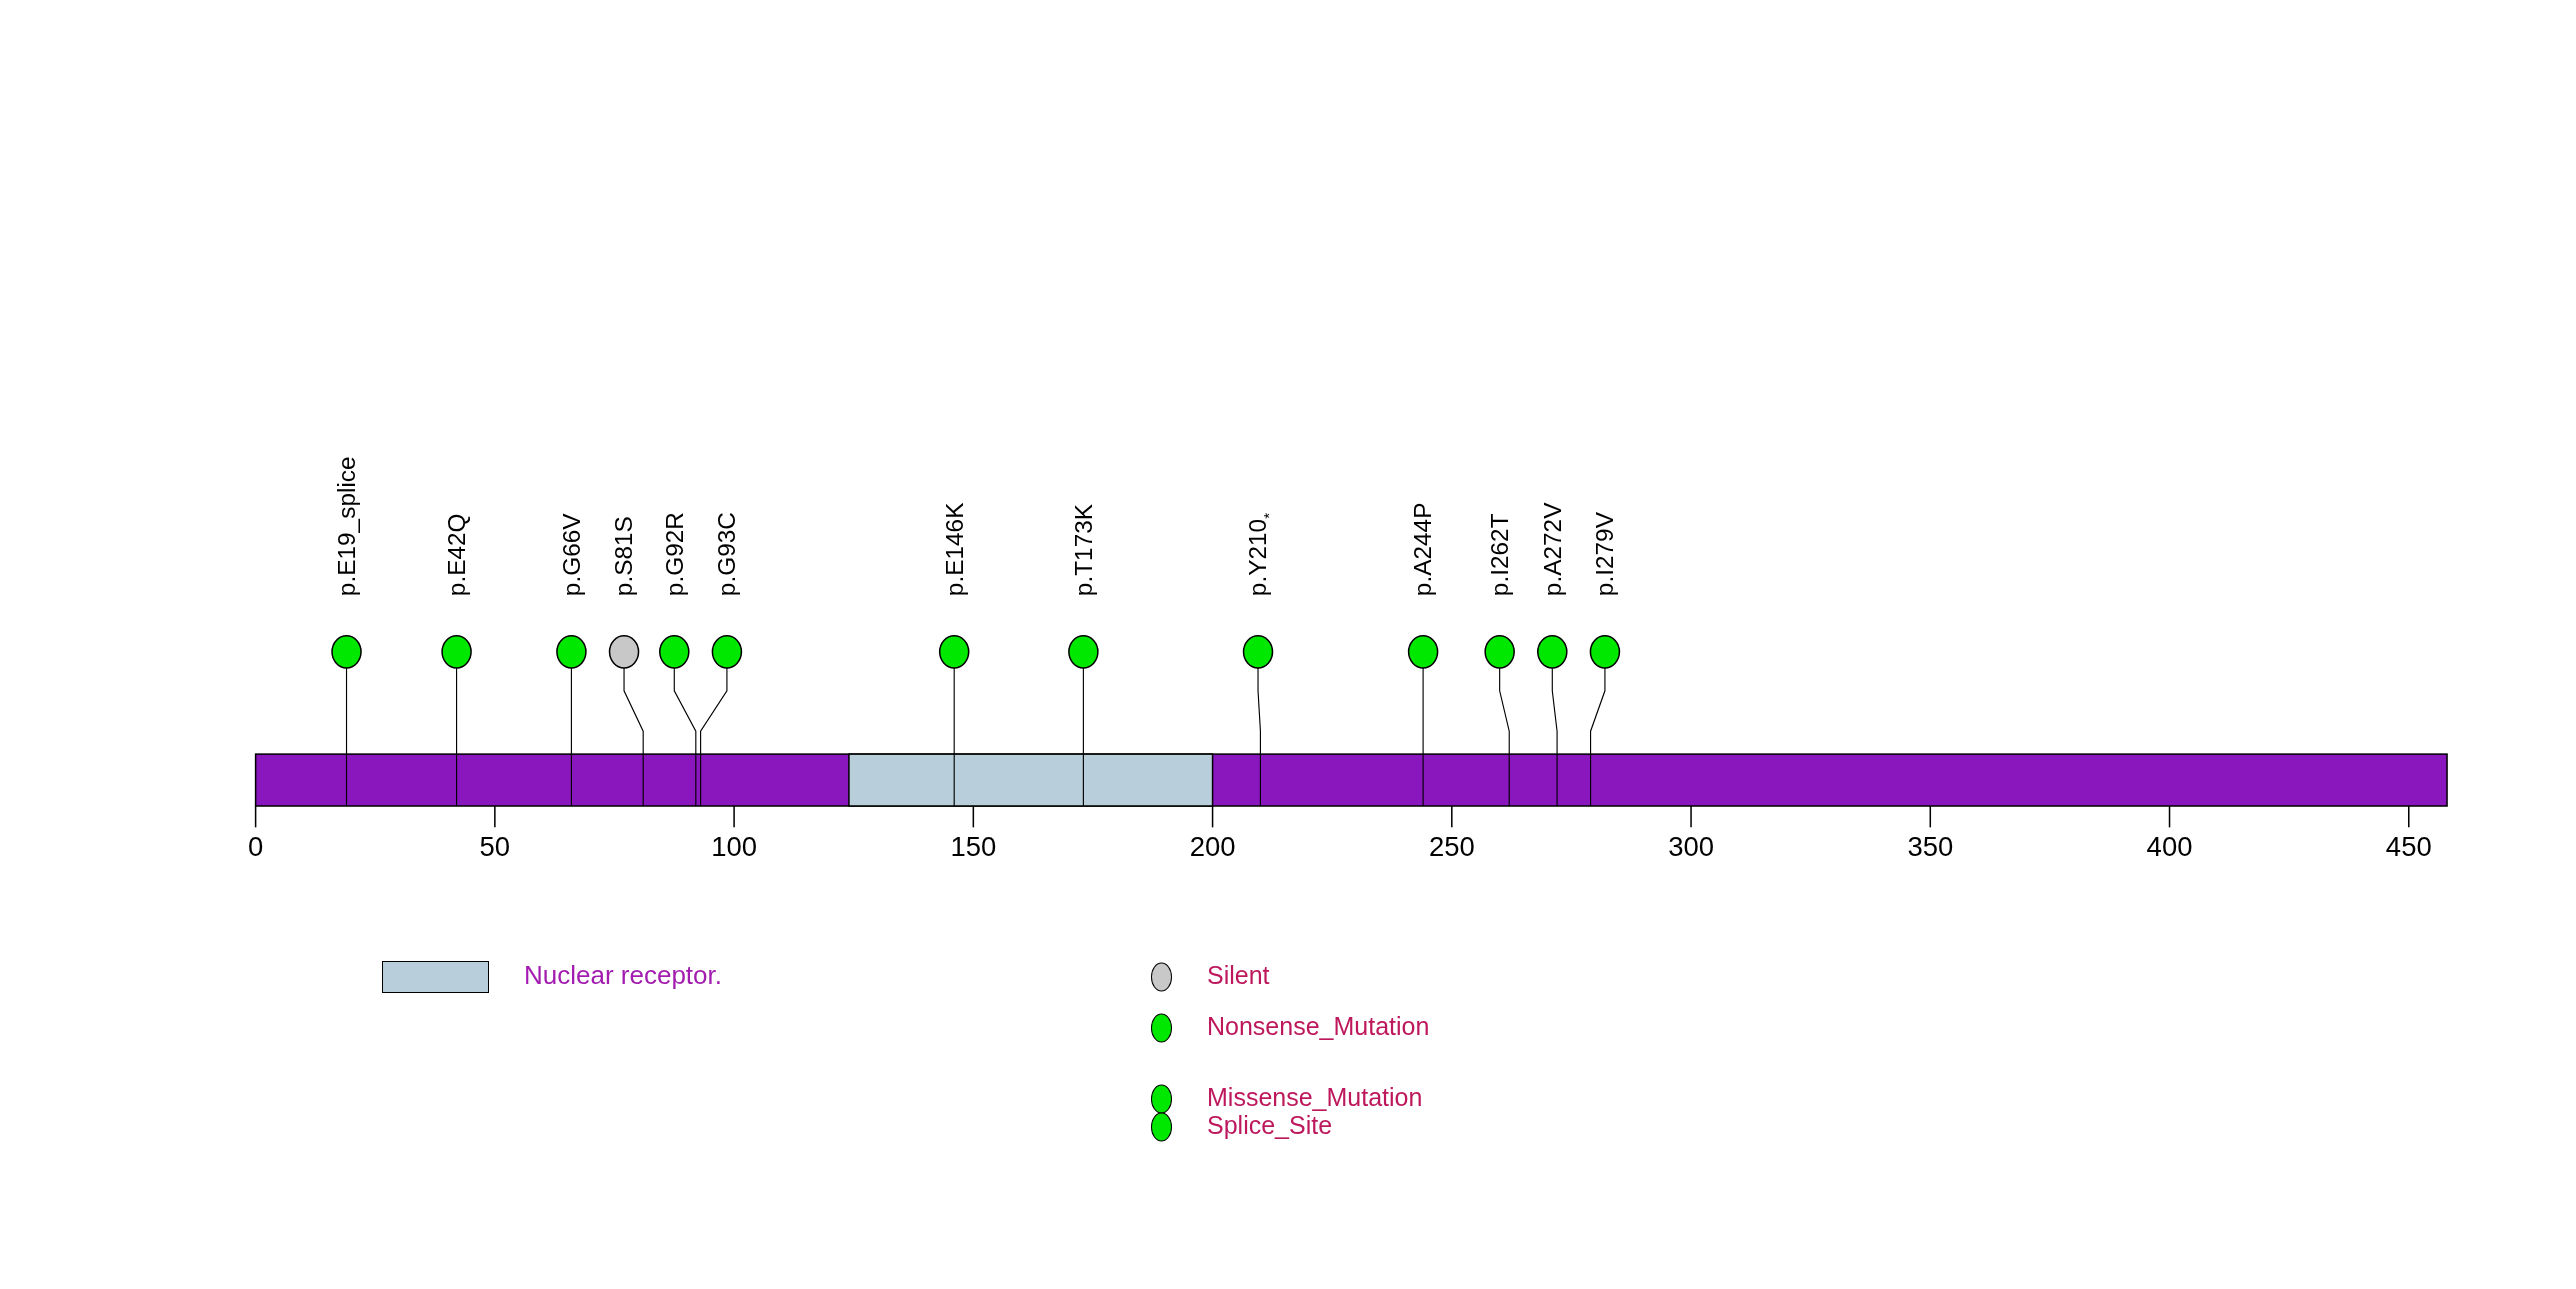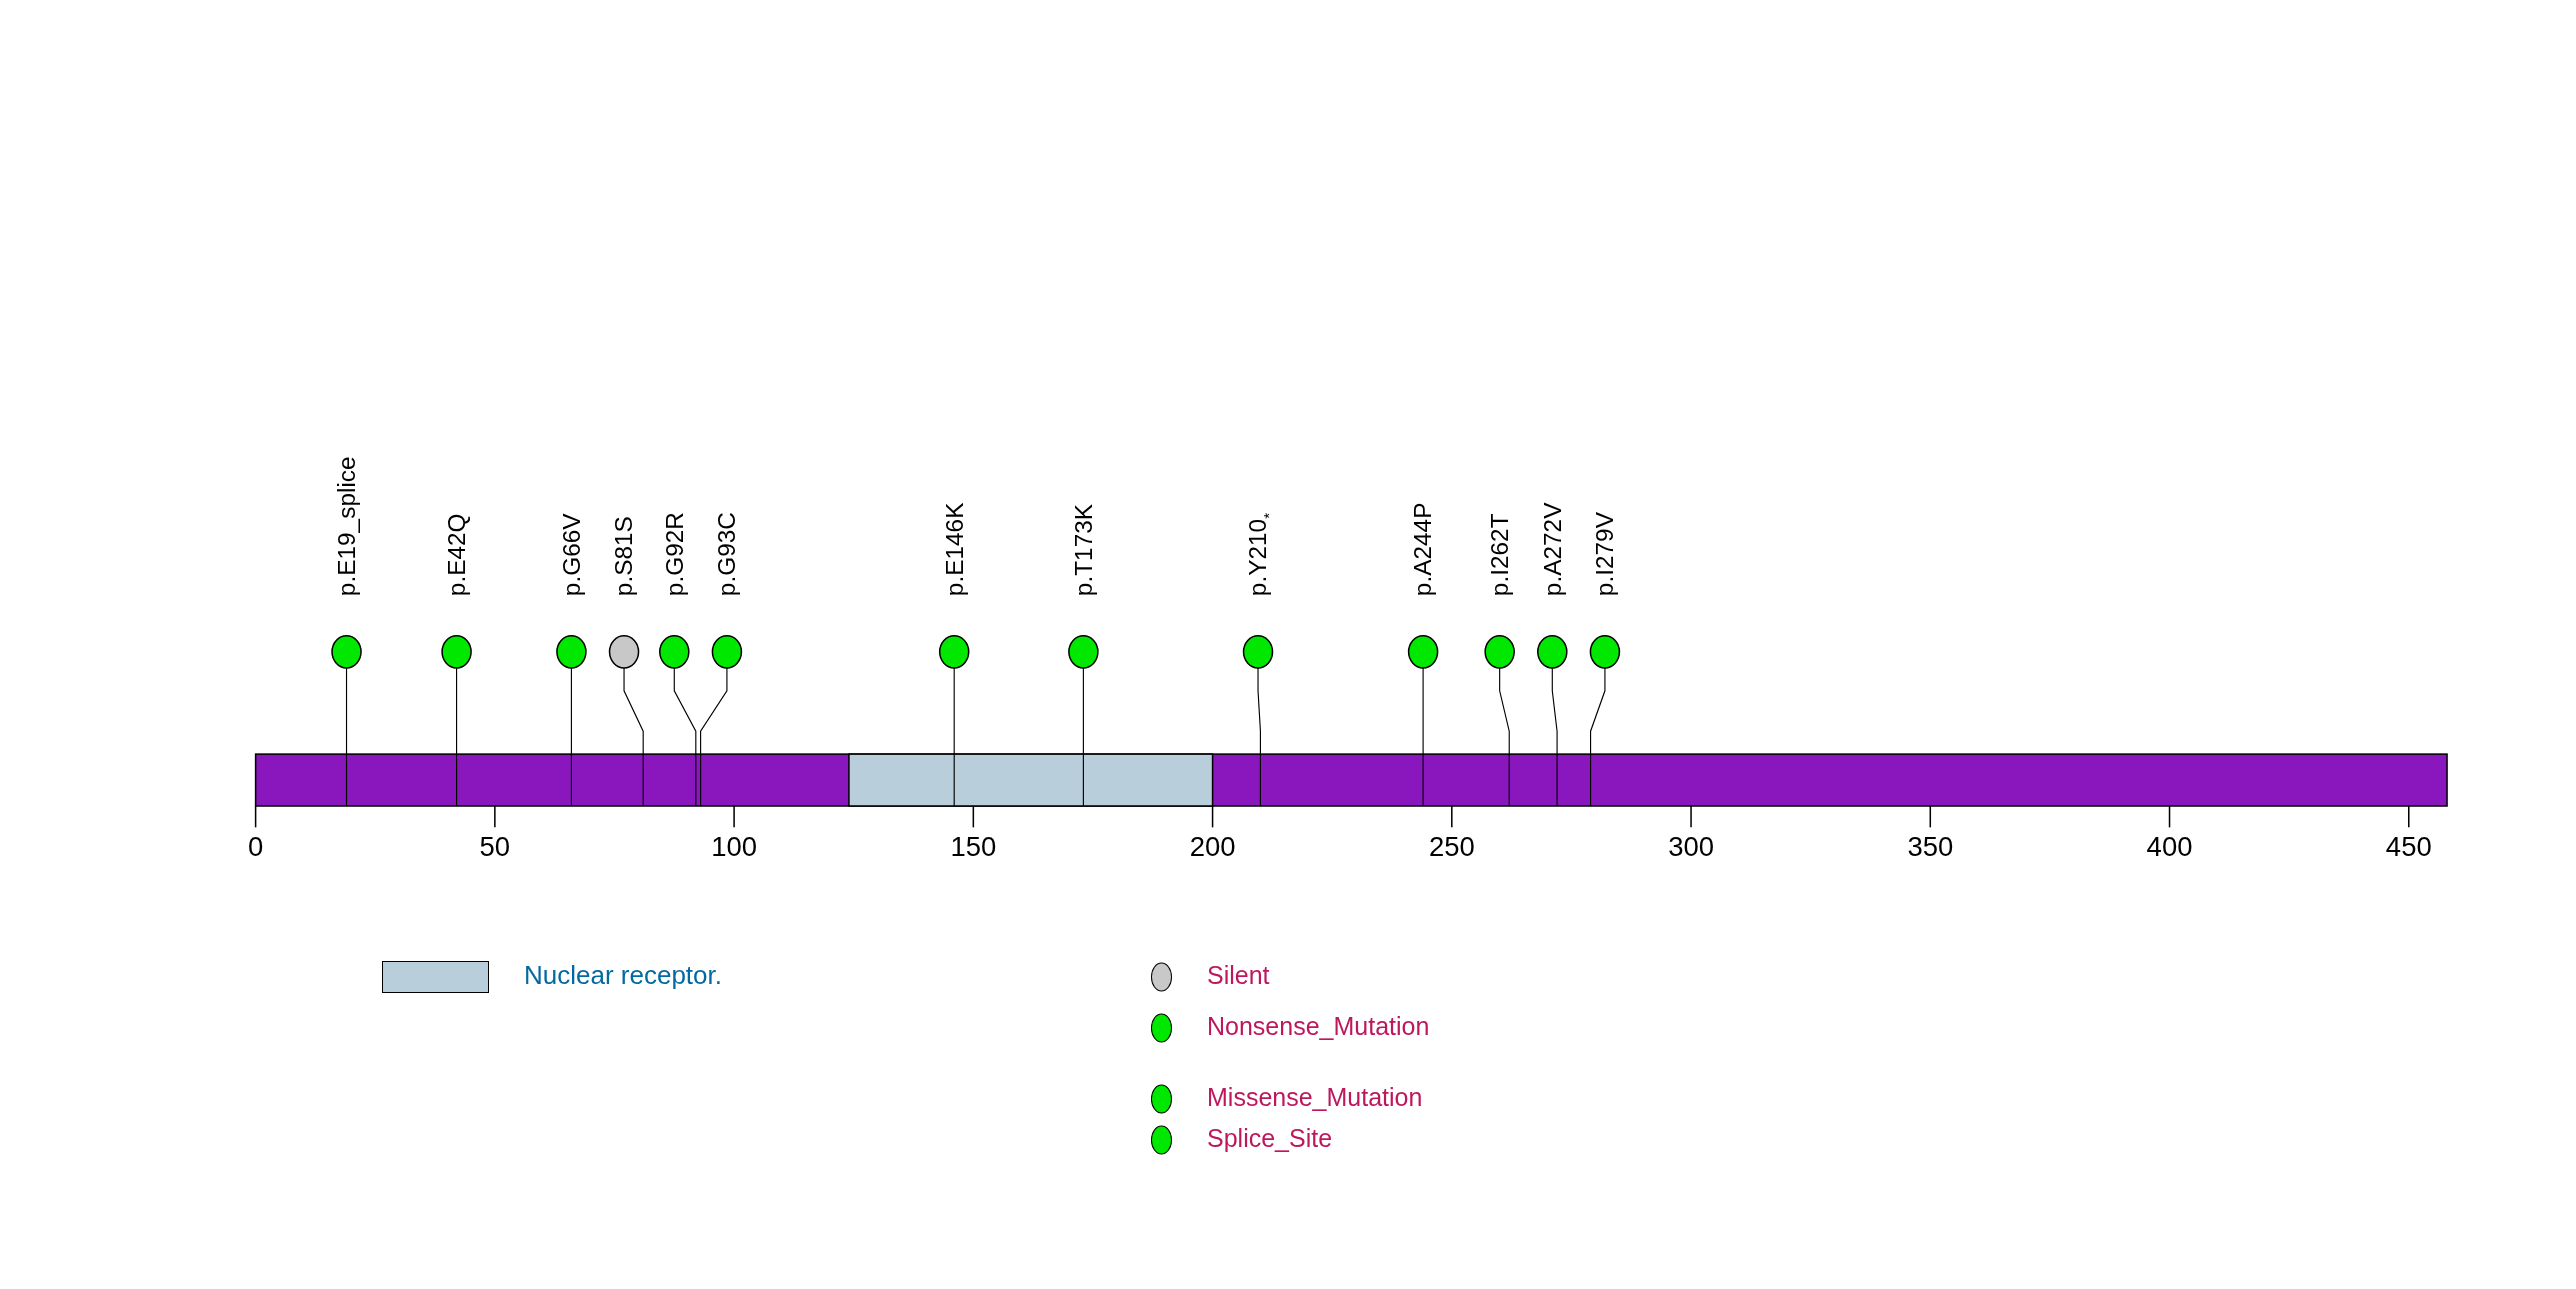--- a/index.html
+++ b/index.html
@@ -31,21 +31,21 @@
     height: 32px;
     border: 1.5px solid #000;
     box-sizing: border-box;
   }
   .legend-domain-label {
     position: absolute;
     left: 524px;
     top: 977px;
     transform: translateY(-54%);
     font-size: 26px;
-    color: #0369a1;
+    color: #a21caf;
     white-space: nowrap;
   }
   .lg-circle {
     position: absolute;
     left: 1151px;
     width: 21.4px;
     height: 29px;
     border: 1.5px solid #000;
     border-radius: 50%;
     box-sizing: border-box;
@@ -55,21 +55,21 @@
     position: absolute;
     left: 1207px;
     transform: translateY(-54%);
     font-size: 25px;
     color: #be185d;
     white-space: nowrap;
   }
   .lg-row-0 { top: 977px; }
   .lg-row-1 { top: 1028px; }
   .lg-row-2 { top: 1077px; margin-top: 22px; }
-  .lg-row-3 { top: 1127px; margin-top: 13px; }
+  .lg-row-3 { top: 1127px; }
 </style>
 </head>
 <body>
 
 <div id="stage">
 
   <svg id="plot" width="2576" height="1290" viewBox="0 0 3376 1690" xmlns="http://www.w3.org/2000/svg">
       <rect x="335" y="988" width="2872" height="68" fill="#8A16BE" stroke="#000000" stroke-width="2"></rect>
       <rect x="1112.5720524017468" y="988" width="476.57641921397385" height="68" fill="#B8CEDA" stroke="#000000" stroke-width="2"></rect>
       <polyline points="454.14410480349346,875 454.14410480349346,905 454.14410480349346,958 454.14410480349346,1056" fill="none" stroke="#000000" stroke-width="1.5"></polyline>

